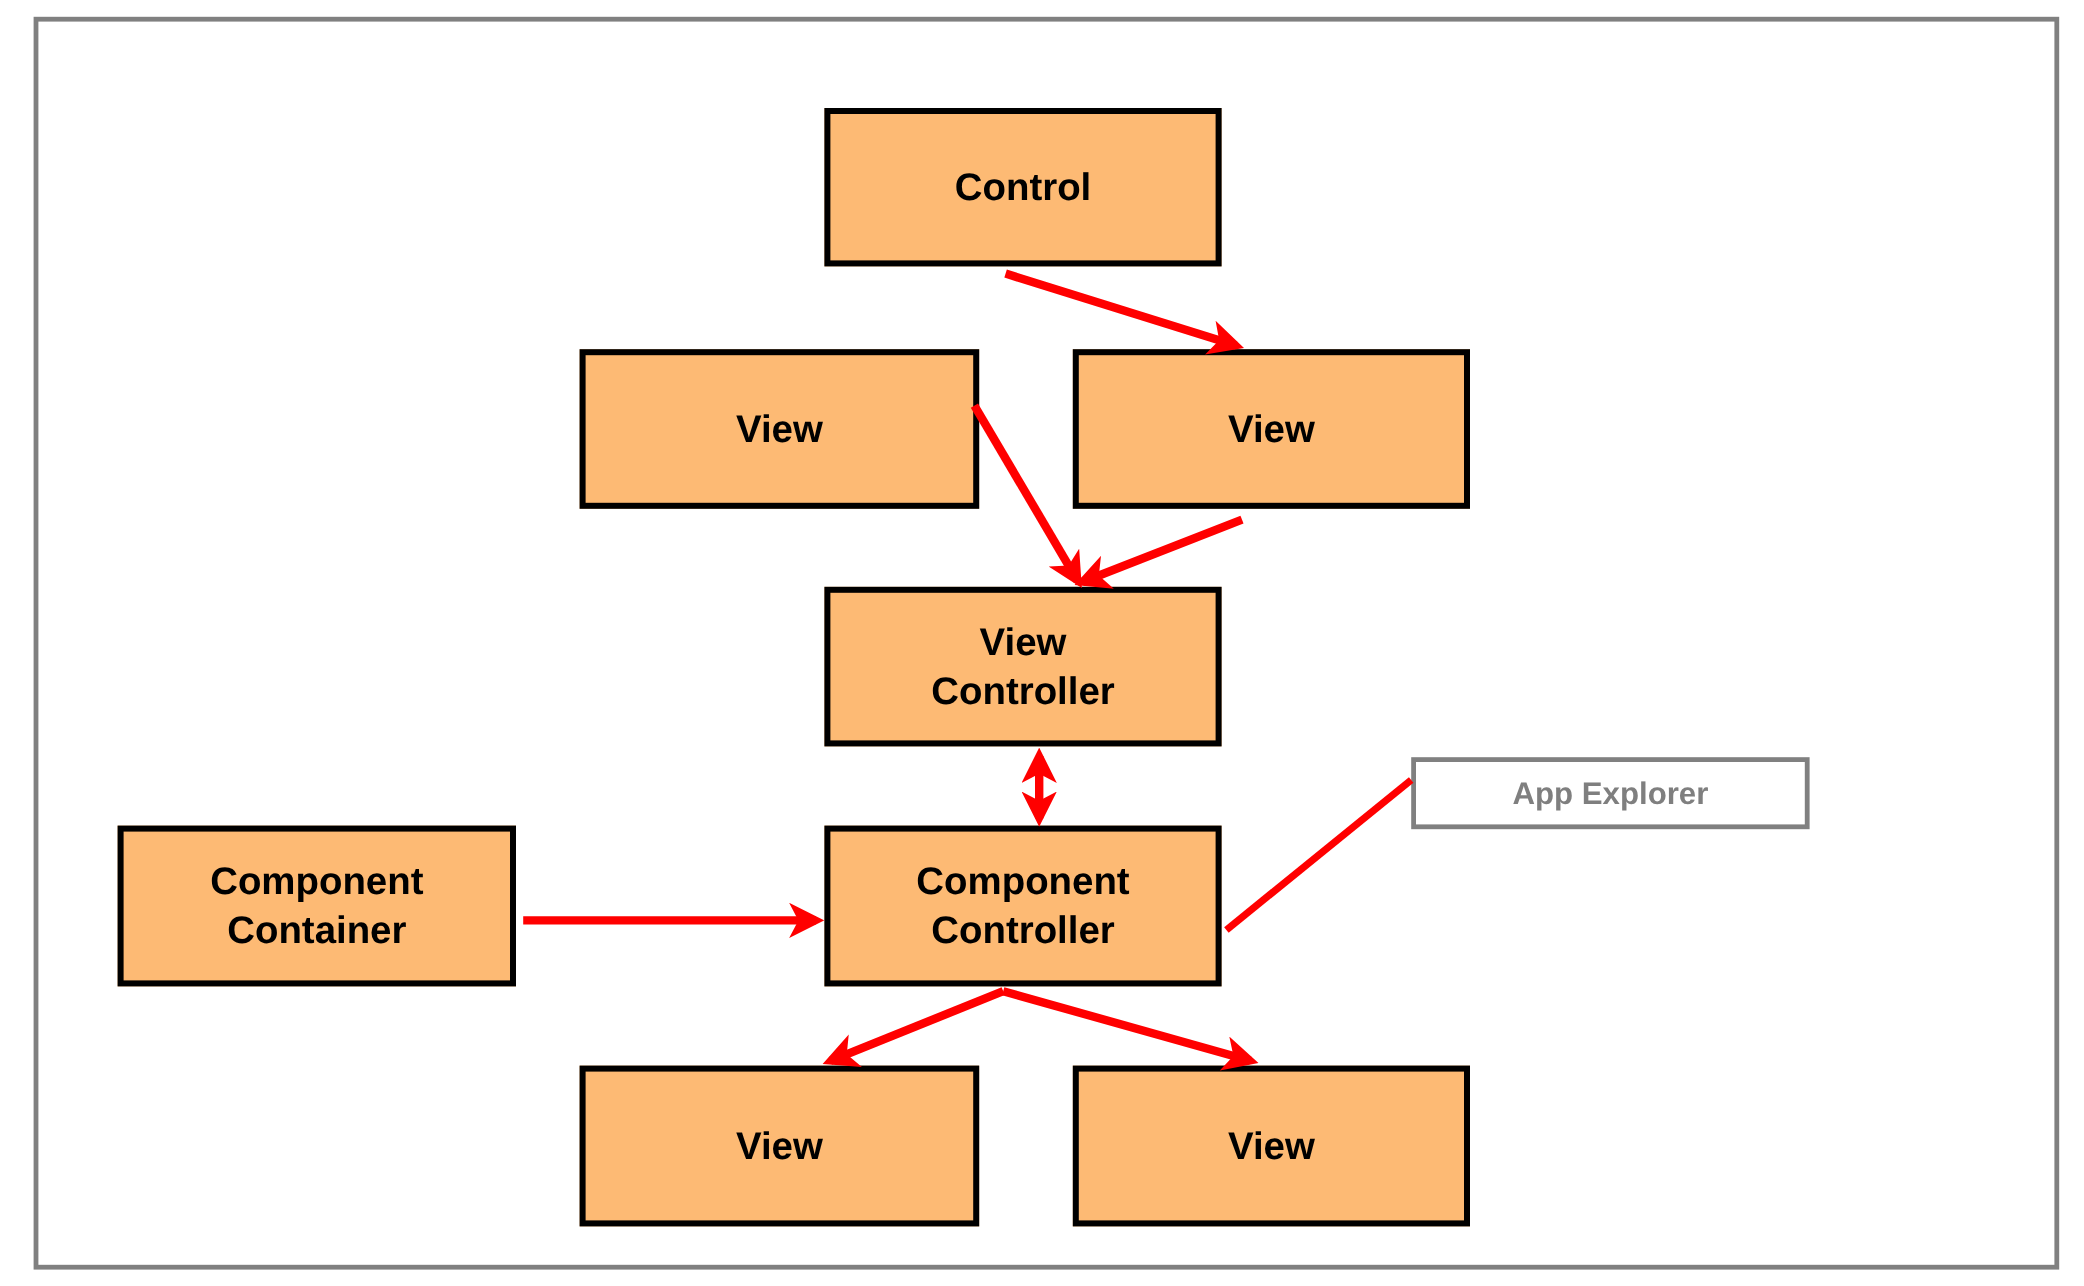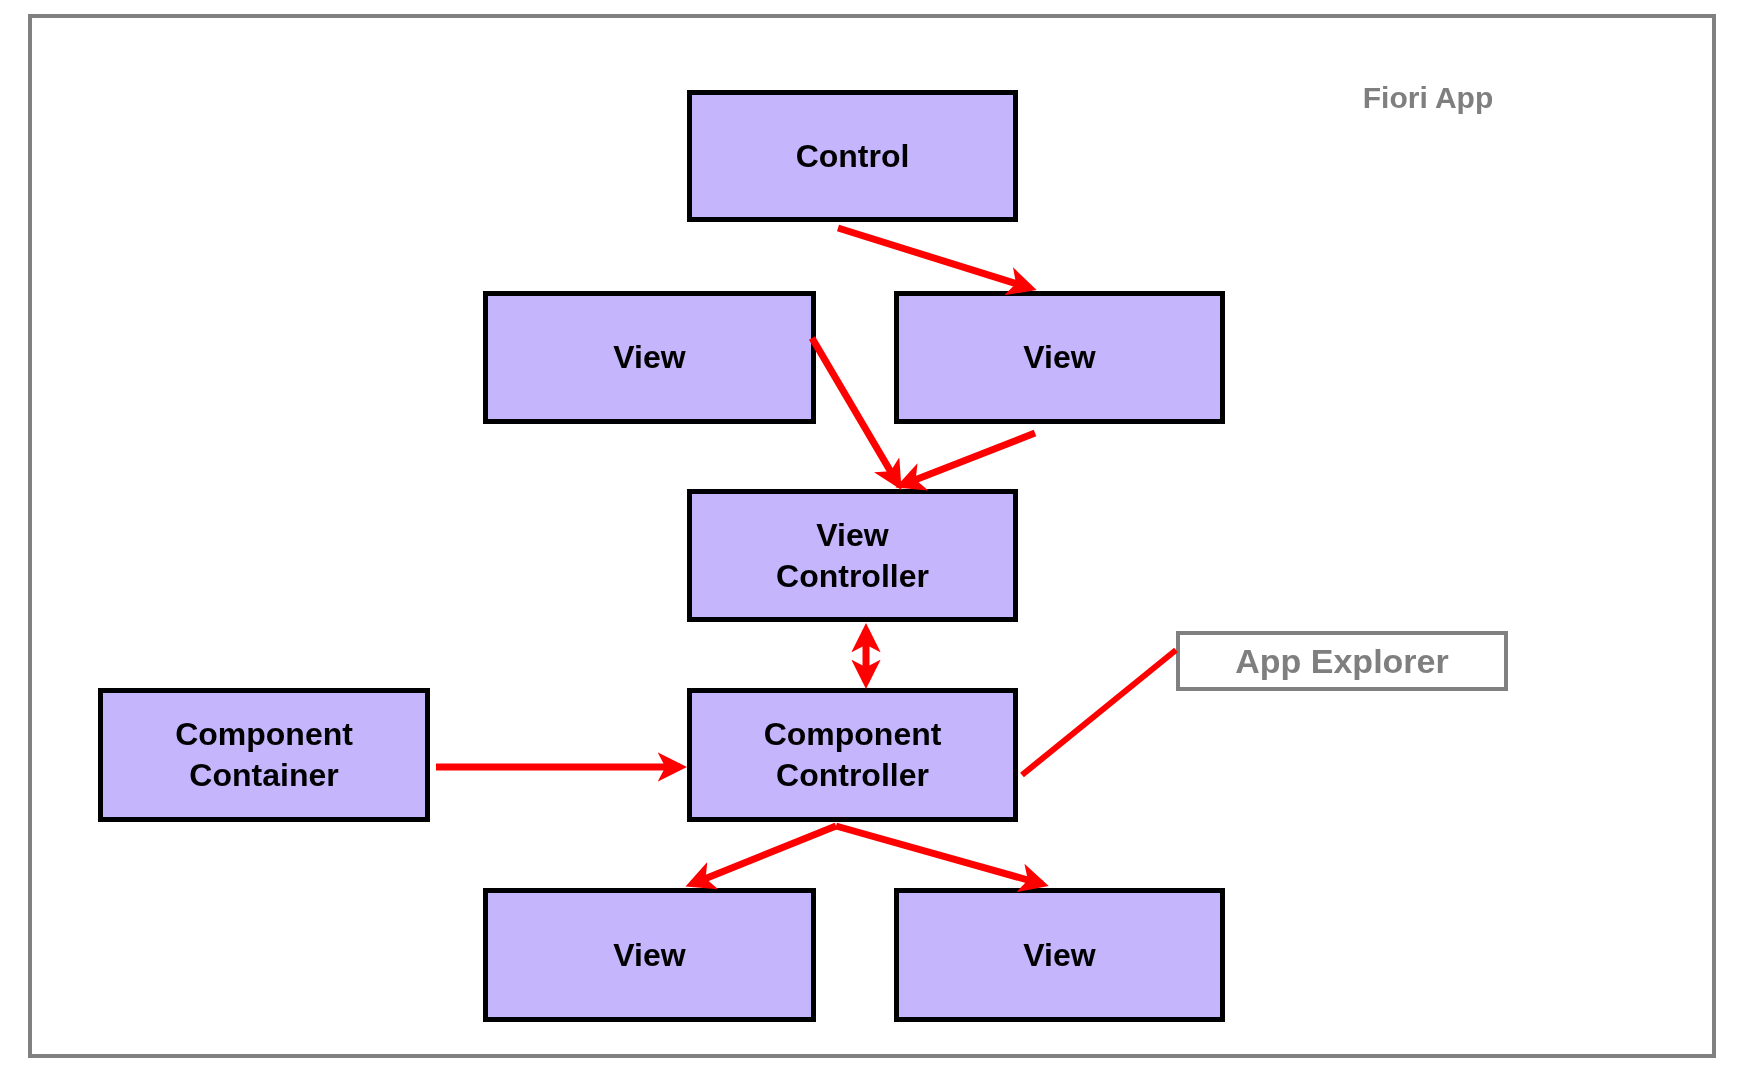--- a/index.html
+++ b/index.html
@@ -22,21 +22,21 @@
     width: 1688px;
     height: 1044px;
     border: 4px solid #808080;
     box-sizing: border-box;
     background: transparent;
   }
   .node-box {
     position: absolute;
     box-sizing: border-box;
     border: 5px solid #000000;
-    background: #c4b5fd;
+    background: #fdba74;
     display: flex;
     align-items: center;
     justify-content: center;
     text-align: center;
     color: #000000;
     font-weight: bold;
     font-size: 32px;
     line-height: 1.28;
     z-index: 3;
   }
@@ -50,21 +50,21 @@
     white-space: pre-line;
     z-index: 4;
   }
   .label-boxed {
     position: absolute;
     box-sizing: border-box;
     border: 4px solid #808080;
     background: #ffffff;
     color: #7f7f7f;
     font-weight: bold;
-    font-size: 34px;
+    font-size: 26px;
     display: flex;
     align-items: center;
     justify-content: center;
     text-align: center;
     z-index: 4;
   }
   #arrow-layer {
     position: absolute;
     left: 0;
     top: 0;
@@ -136,20 +136,19 @@
   </div>
 
   <div class="node-box" style="left:483px; top:888px; width:333px; height:134px;">
     <span>View</span>
   </div>
 
   <div class="node-box" style="left:894px; top:888px; width:331px; height:134px;">
     <span>View</span>
   </div>
 
-  <div class="label-plain" style="left:1283px; top:78px; width:290px;">Fiori App</div>
 
 
   <div class="label-boxed" style="left:1176px; top:631px; width:332px; height:60px;">
     <span>App Explorer</span>
   </div>
 
 </div>
 
 </body></html>

